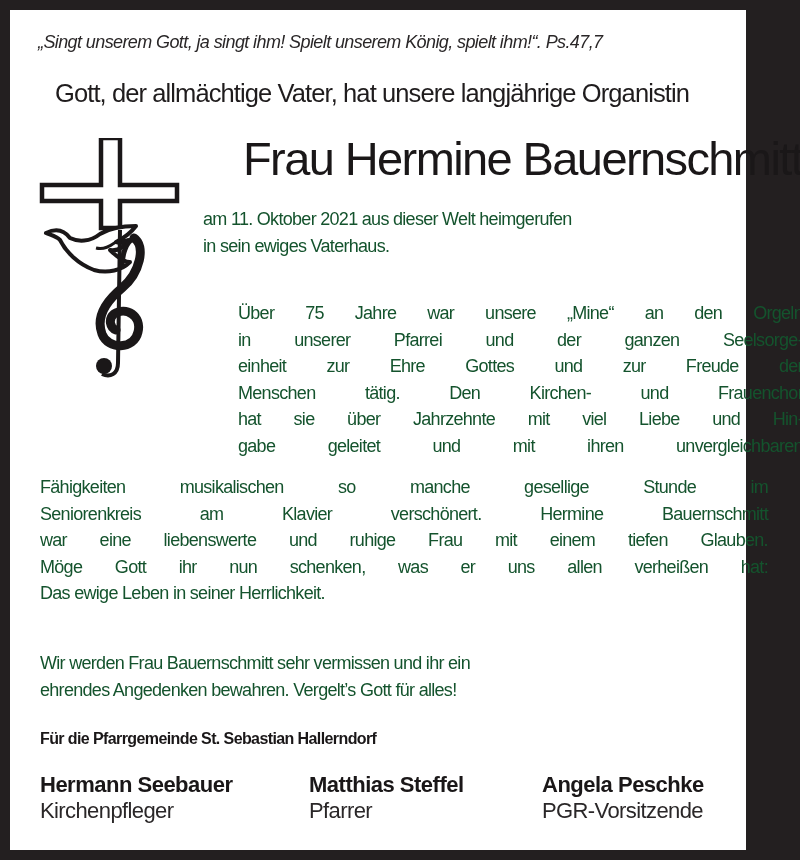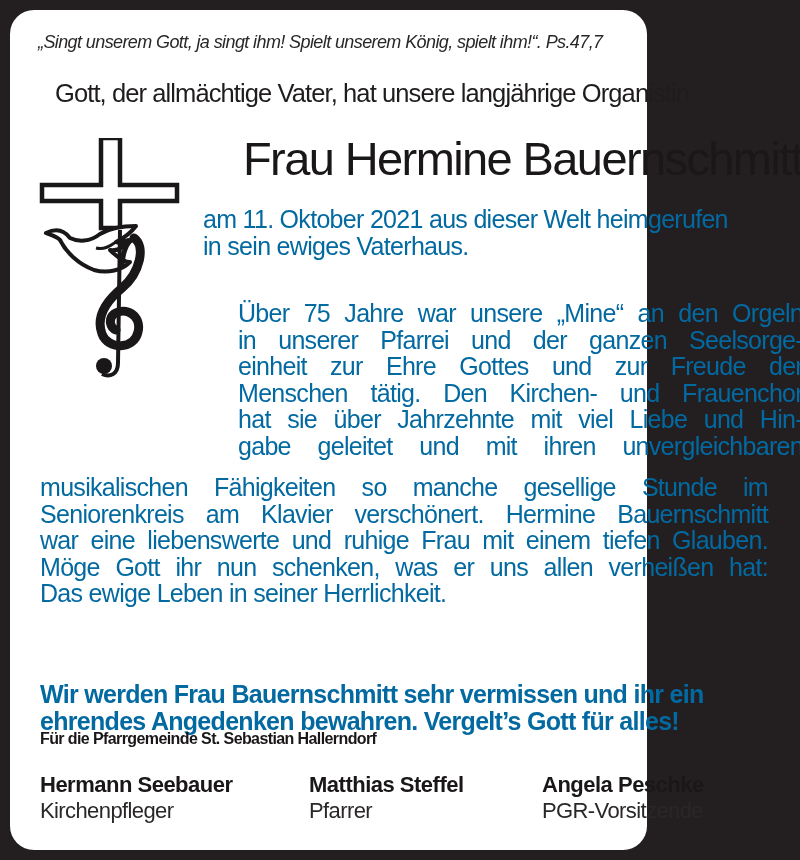--- a/index.html
+++ b/index.html
@@ -7,23 +7,22 @@
       width: 800px; height: 860px;
       background: #231f20;
       font-family: "DejaVu Sans", "Liberation Sans", sans-serif;
       color: #1c1a1b;
       position: relative;
       overflow: hidden;
     }
     .page {
       position: absolute;
       left: 10px; top: 10px;
-      width: 637px; height: 840px;
+      width: 736px; height: 840px;
       background: #ffffff;
-      border-radius: 24px;
     }
     .abs { position: absolute; white-space: nowrap; }
     .motto {
       left: 28px; top: 22px; width: 730px;
       font-size: 18px; font-style: italic; letter-spacing: -0.6px;
       color: #2a2728;
       font-family: "Liberation Sans", sans-serif;
     }
     .intro {
       left: 45px; top: 69px;
@@ -36,29 +35,29 @@
       font-size: 47px; letter-spacing: -1.6px;
       font-family: "Liberation Sans", sans-serif;
       color: #1a1718;
       margin-left: 40px;
     }
     .symbol {
       left: 28px; top: 128px; width: 145px; height: 240px;
     }
     .body-text {
       font-family: "Liberation Sans", sans-serif;
-      font-size: 25px;
+      font-size: 18px;
       letter-spacing: -0.7px;
       line-height: 26.5px;
-      color: #0369a1;
+      color: #14532d;
     }
     .para-a { left: 193px; top: 196px; width: 565px; }
     .para-b { left: 193px; top: 290px; width: 565px; margin-left: 35px; }
     .wide-lines { left: 30px; top: 464px; width: 728px; }
-    .para-c { left: 30px; top: 671px; font-weight: bold; }
+    .para-c { left: 30px; top: 640px; }
     .parish {
       left: 30px; top: 720px;
       font-family: "Liberation Sans", sans-serif;
       font-weight: bold; font-size: 16px; letter-spacing: -0.6px;
       color: #1a1718;
     }
     .sig-name {
       font-family: "Liberation Sans", sans-serif;
       font-weight: bold; font-size: 22px; letter-spacing: -0.5px;
       color: #1a1718;
@@ -161,22 +160,22 @@
         <span>geleitet</span>
         <span>und</span>
         <span>mit</span>
         <span>ihren</span>
         <span>unvergleichbaren</span>
       </div>
     </div>
 
   <div class="abs body-text wide-lines" id="wide-block">
       <div class="jline">
+        <span>Fähigkeiten</span>
         <span>musikalischen</span>
-        <span>Fähigkeiten</span>
         <span>so</span>
         <span>manche</span>
         <span>gesellige</span>
         <span>Stunde</span>
         <span>im</span>
       </div>
       <div class="jline">
         <span>Seniorenkreis</span>
         <span>am</span>
         <span>Klavier</span>

